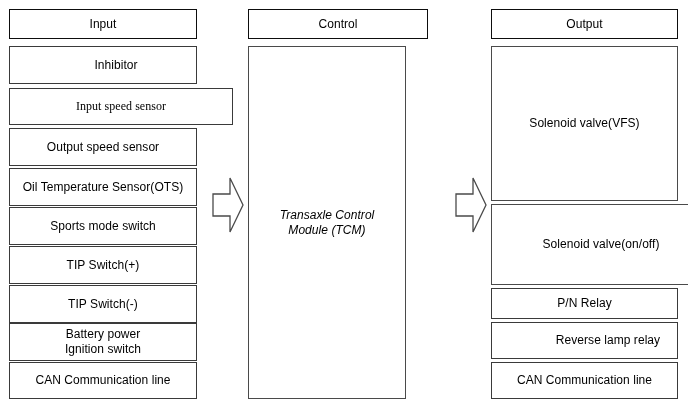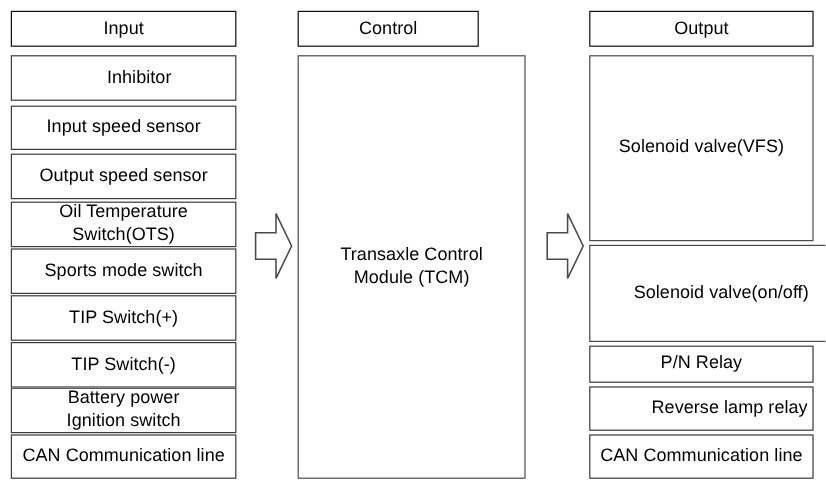--- a/index.html
+++ b/index.html
@@ -18,21 +18,21 @@
   .box {
     position: absolute;
     box-sizing: border-box;
     background: #ffffff;
     border: 1px solid #3a3a3a;
     display: flex;
     align-items: center;
     justify-content: center;
     text-align: center;
     color: #000000;
-    font-size: 15px;
+    font-size: 12px;
     line-height: 1.25;
     letter-spacing: 0.05px;
   }
   .box.header {
     border: 1.6px solid #0d0d0d;
   }
   .box.tall {
     border: 1px solid #4a4a4a;
   }
   .box .label {
@@ -53,30 +53,30 @@
 <div id="canvas">
 
   <div class="box header" style="left:9px; top:9px; width:188px; height:30px;">
     <span class="label">Input</span>
   </div>
 
   <div class="box" style="left:9px; top:46px; width:188px; height:38px;padding-left:26px;">
     <span class="label">Inhibitor</span>
   </div>
 
-  <div class="box" style="left:9px; top:88px; width:188px; height:37px;">
+  <div class="box" style="left:9px; top:88px; width:224px; height:37px;font-family:Liberation Serif, serif;">
     <span class="label">Input speed sensor</span>
   </div>
 
   <div class="box" style="left:9px; top:128px; width:188px; height:38px;">
     <span class="label">Output speed sensor</span>
   </div>
 
   <div class="box" style="left:9px; top:168px; width:188px; height:38px;">
-    <span class="label">Oil Temperature Switch(OTS)</span>
+    <span class="label">Oil Temperature Sensor(OTS)</span>
   </div>
 
   <div class="box" style="left:9px; top:207px; width:188px; height:38px;">
     <span class="label">Sports mode switch</span>
   </div>
 
   <div class="box" style="left:9px; top:246px; width:188px; height:38px;">
     <span class="label">TIP Switch(+)</span>
   </div>
 
@@ -92,25 +92,25 @@
   <div class="box" style="left:9px; top:362px; width:188px; height:37px;">
     <span class="label">CAN Communication line</span>
   </div>
 
   <div class="arrow" style="left:211px; top:176px; width:34px; height:58px;">
     <svg width="34" height="58" viewBox="0 0 34 58">
       <path d="M2,18 L19,18 L19,2 L32,29 L19,56 L19,40 L2,40 Z" fill="#ffffff" stroke="#4a4a4a" stroke-width="1.3" stroke-linejoin="miter"></path>
     </svg>
   </div>
 
-  <div class="box header" style="left:248px; top:9px; width:151px; height:30px;">
+  <div class="box header" style="left:248px; top:9px; width:180px; height:30px;">
     <span class="label">Control</span>
   </div>
 
-  <div class="box tall" style="left:248px; top:46px; width:190px; height:353px;">
+  <div class="box tall" style="left:248px; top:46px; width:158px; height:353px;font-style:italic;">
     <span class="label">Transaxle Control
 Module (TCM)</span>
   </div>
 
   <div class="arrow" style="left:454px; top:176px; width:34px; height:58px;">
     <svg width="34" height="58" viewBox="0 0 34 58">
       <path d="M2,18 L19,18 L19,2 L32,29 L19,56 L19,40 L2,40 Z" fill="#ffffff" stroke="#4a4a4a" stroke-width="1.3" stroke-linejoin="miter"></path>
     </svg>
   </div>
 

